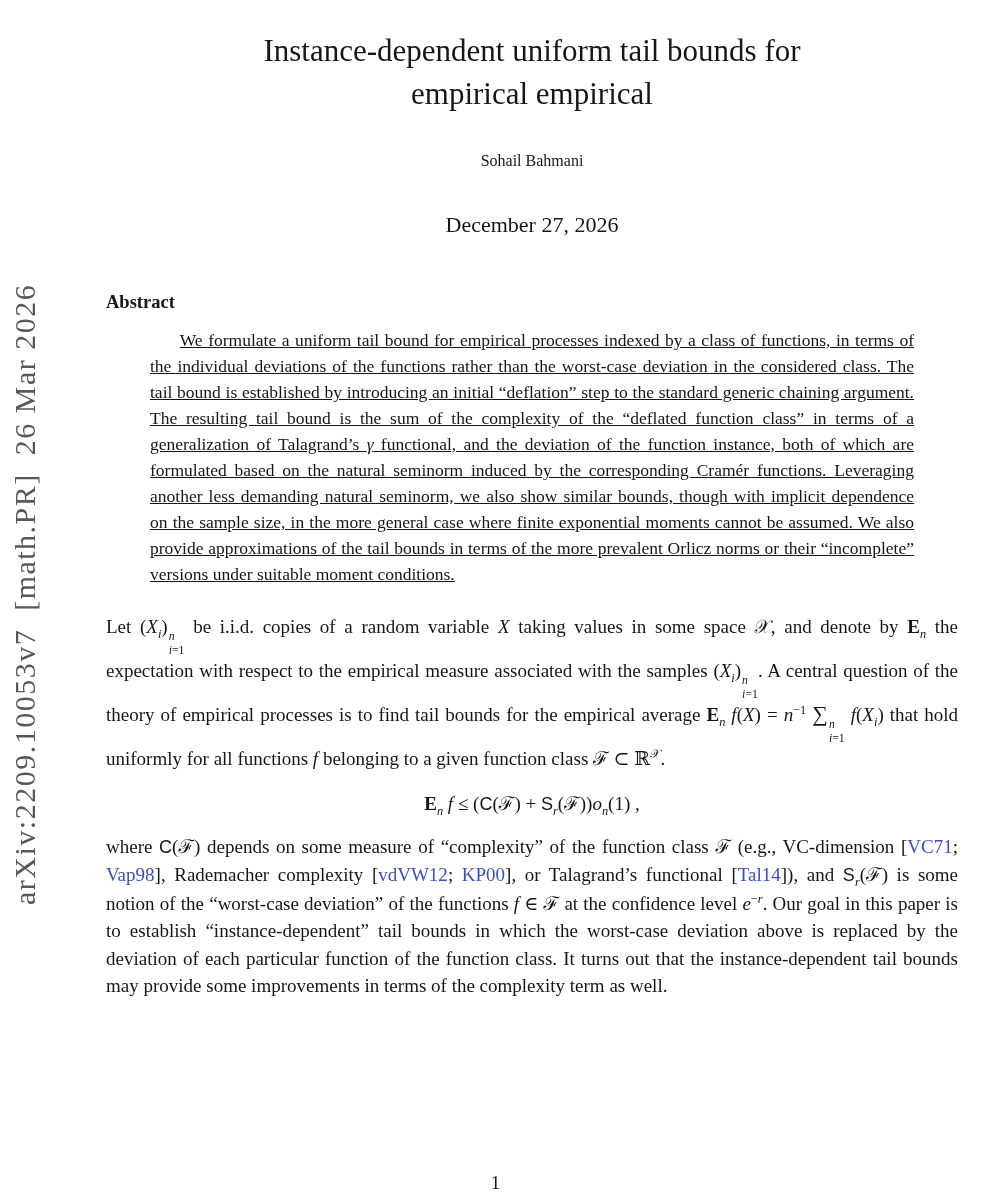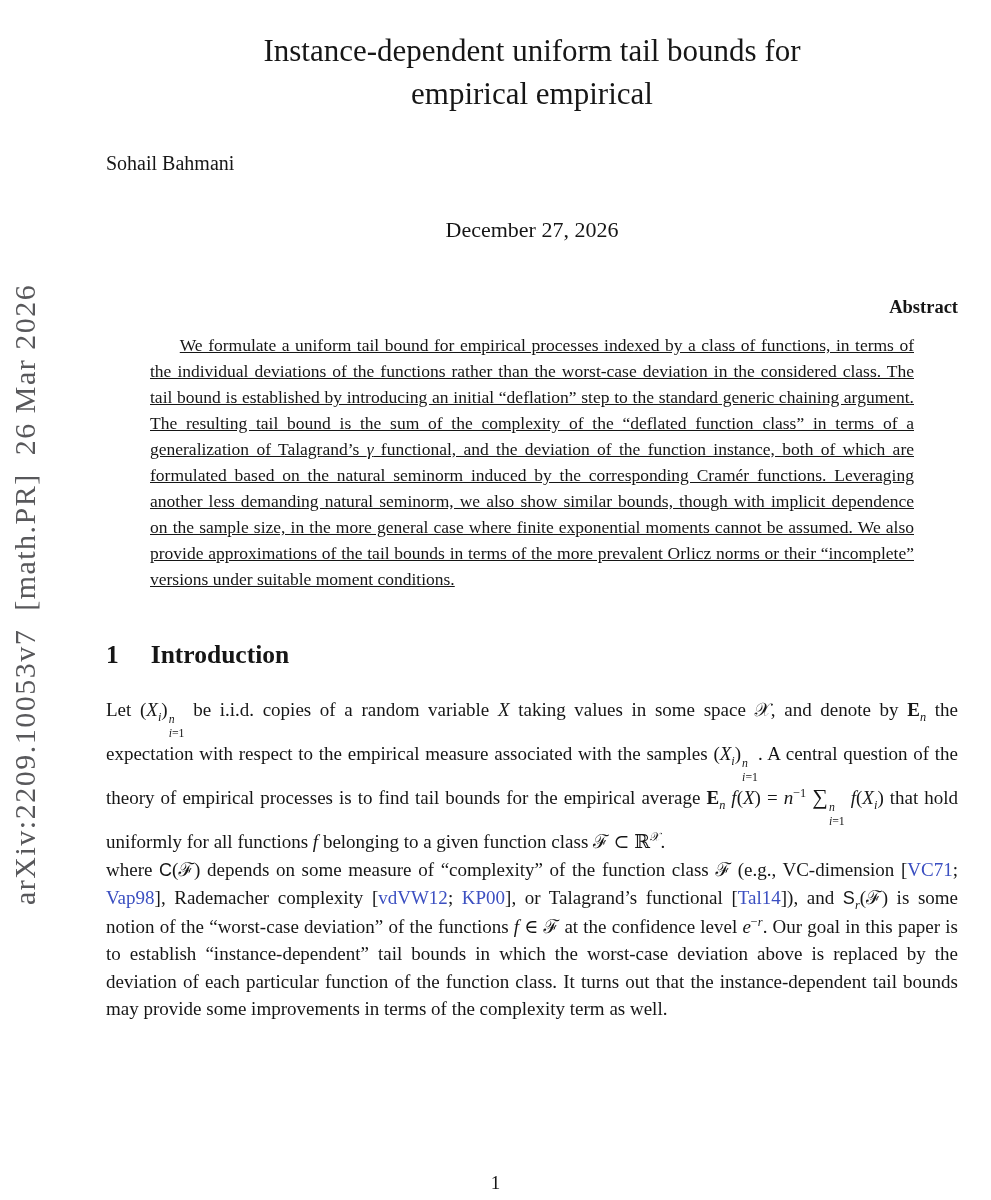--- a/index.html
+++ b/index.html
@@ -7,23 +7,23 @@
   body {
     position:relative;
     background:#ffffff;
     color:#161616;
     font-family:"Liberation Serif","DejaVu Serif",serif;
     overflow:hidden;
   }
   .content { position:absolute; left:106px; top:0; width:852px;margin-top:21px; }
   .title { margin-top:8px; text-align:center; font-size:31px; line-height:43px; font-weight:normal; }
   .title .tl { display:block; }
-  .author { margin-top:37px; text-align:left; font-size:20px; }
+  .author { margin-top:37px; text-align:center; font-size:16px; }
   .date { margin-top:42px; text-align:center; font-size:22px; }
-  .abs-head { margin-top:54px; text-align:right; font-size:18.5px; font-weight:bold; }
+  .abs-head { margin-top:54px; text-align:left; font-size:18.5px; font-weight:bold; }
   .abs-body { margin:14px 44px 0 44px; font-size:17.5px; line-height:26px; text-align:justify; text-indent:1.7em;text-decoration:underline; }
   h2.section { margin-top:48px; font-size:25.5px; font-weight:bold; }
   h2.section .secnum { margin-right:32px; }
   .para { font-size:19px; line-height:27.5px; text-align:justify; }
   .p1 { margin-top:26px; }
   .p2 { text-indent:1.7em; }
   .equation { text-align:center; font-size:19px; margin:17px 0 17px 0; }
   .pagenum { position:absolute; left:0; right:0; bottom:6px; text-align:center; font-size:19px; }
   .watermark {
     position:absolute; left:8px; top:905px;
@@ -50,34 +50,32 @@
   </h1>
 
   <div class="author">Sohail Bahmani</div>
 
   <div class="date">December 27, 2026</div>
 
   <div class="abs-head">Abstract</div>
 
   <p class="abs-body">We formulate a uniform tail bound for empirical processes indexed by a class of functions, in terms of the individual deviations of the functions rather than the worst-case deviation in the considered class. The tail bound is established by introducing an initial “deflation” step to the standard generic chaining argument. The resulting tail bound is the sum of the complexity of the “deflated function class” in terms of a generalization of Talagrand’s <i>γ</i> functional, and the deviation of the function instance, both of which are formulated based on the natural seminorm induced by the corresponding Cramér functions. Leveraging another less demanding natural seminorm, we also show similar bounds, though with implicit dependence on the sample size, in the more general case where finite exponential moments cannot be assumed. We also provide approximations of the tail bounds in terms of the more prevalent Orlicz norms or their “incomplete” versions under suitable moment conditions.</p>
 
-  <h2 class="section">
-    <span class="secnum">1</span><span>Introduction</span>
-  </h2>
 
   <p class="para p1">Let (<i>X<sub>i</sub></i>)<span class="ss">
         <span><i>n</i></span>
         <span><i>i</i>=1</span>
       </span> be i.i.d. copies of a random variable <i>X</i> taking values in some space 𝒳, and denote by <b>E</b><sub><i>n</i></sub> the expectation with respect to the empirical measure associated with the samples (<i>X<sub>i</sub></i>)<span class="ss">
         <span><i>n</i></span>
         <span><i>i</i>=1</span>
       </span>. A central question of the theory of empirical processes is to find tail bounds for the empirical average <b>E</b><sub><i>n</i></sub> <i>f</i>(<i>X</i>) = <i>n</i><sup>−1</sup> <span class="sum">∑</span><span class="ss">
         <span><i>n</i></span>
         <span><i>i</i>=1</span>
       </span> <i>f</i>(<i>X<sub>i</sub></i>) that hold uniformly for all functions <i>f</i> belonging to a given function class ℱ ⊂ ℝ<sup>𝒳</sup>.</p>
 
 
+  <div class="equation"><b>E</b><sub><i>n</i></sub> <i>f</i> ≤ (<span class="sf">C</span>(ℱ) + <span class="sf">S</span><sub><i>r</i></sub>(ℱ))<i>o<sub>n</sub></i>(1) ,</div>
 
   <p class="para p3">where <span class="sf">C</span>(ℱ) depends on some measure of “complexity” of the function class ℱ (e.g., VC-dimension [<a class="cite">VC71</a>; <a class="cite">Vap98</a>], Rademacher complexity [<a class="cite">vdVW12</a>; <a class="cite">KP00</a>], or Talagrand’s functional [<a class="cite">Tal14</a>]), and <span class="sf">S</span><sub><i>r</i></sub>(ℱ) is some notion of the “worst-case deviation” of the functions <i>f</i> ∈ ℱ at the confidence level <i>e</i><sup>−<i>r</i></sup>. Our goal in this paper is to establish “instance-dependent” tail bounds in which the worst-case deviation above is replaced by the deviation of each particular function of the function class. It turns out that the instance-dependent tail bounds may provide some improvements in terms of the complexity term as well.</p>
 
 </div>
 
 <div class="pagenum">1</div>
 
 </body></html>

